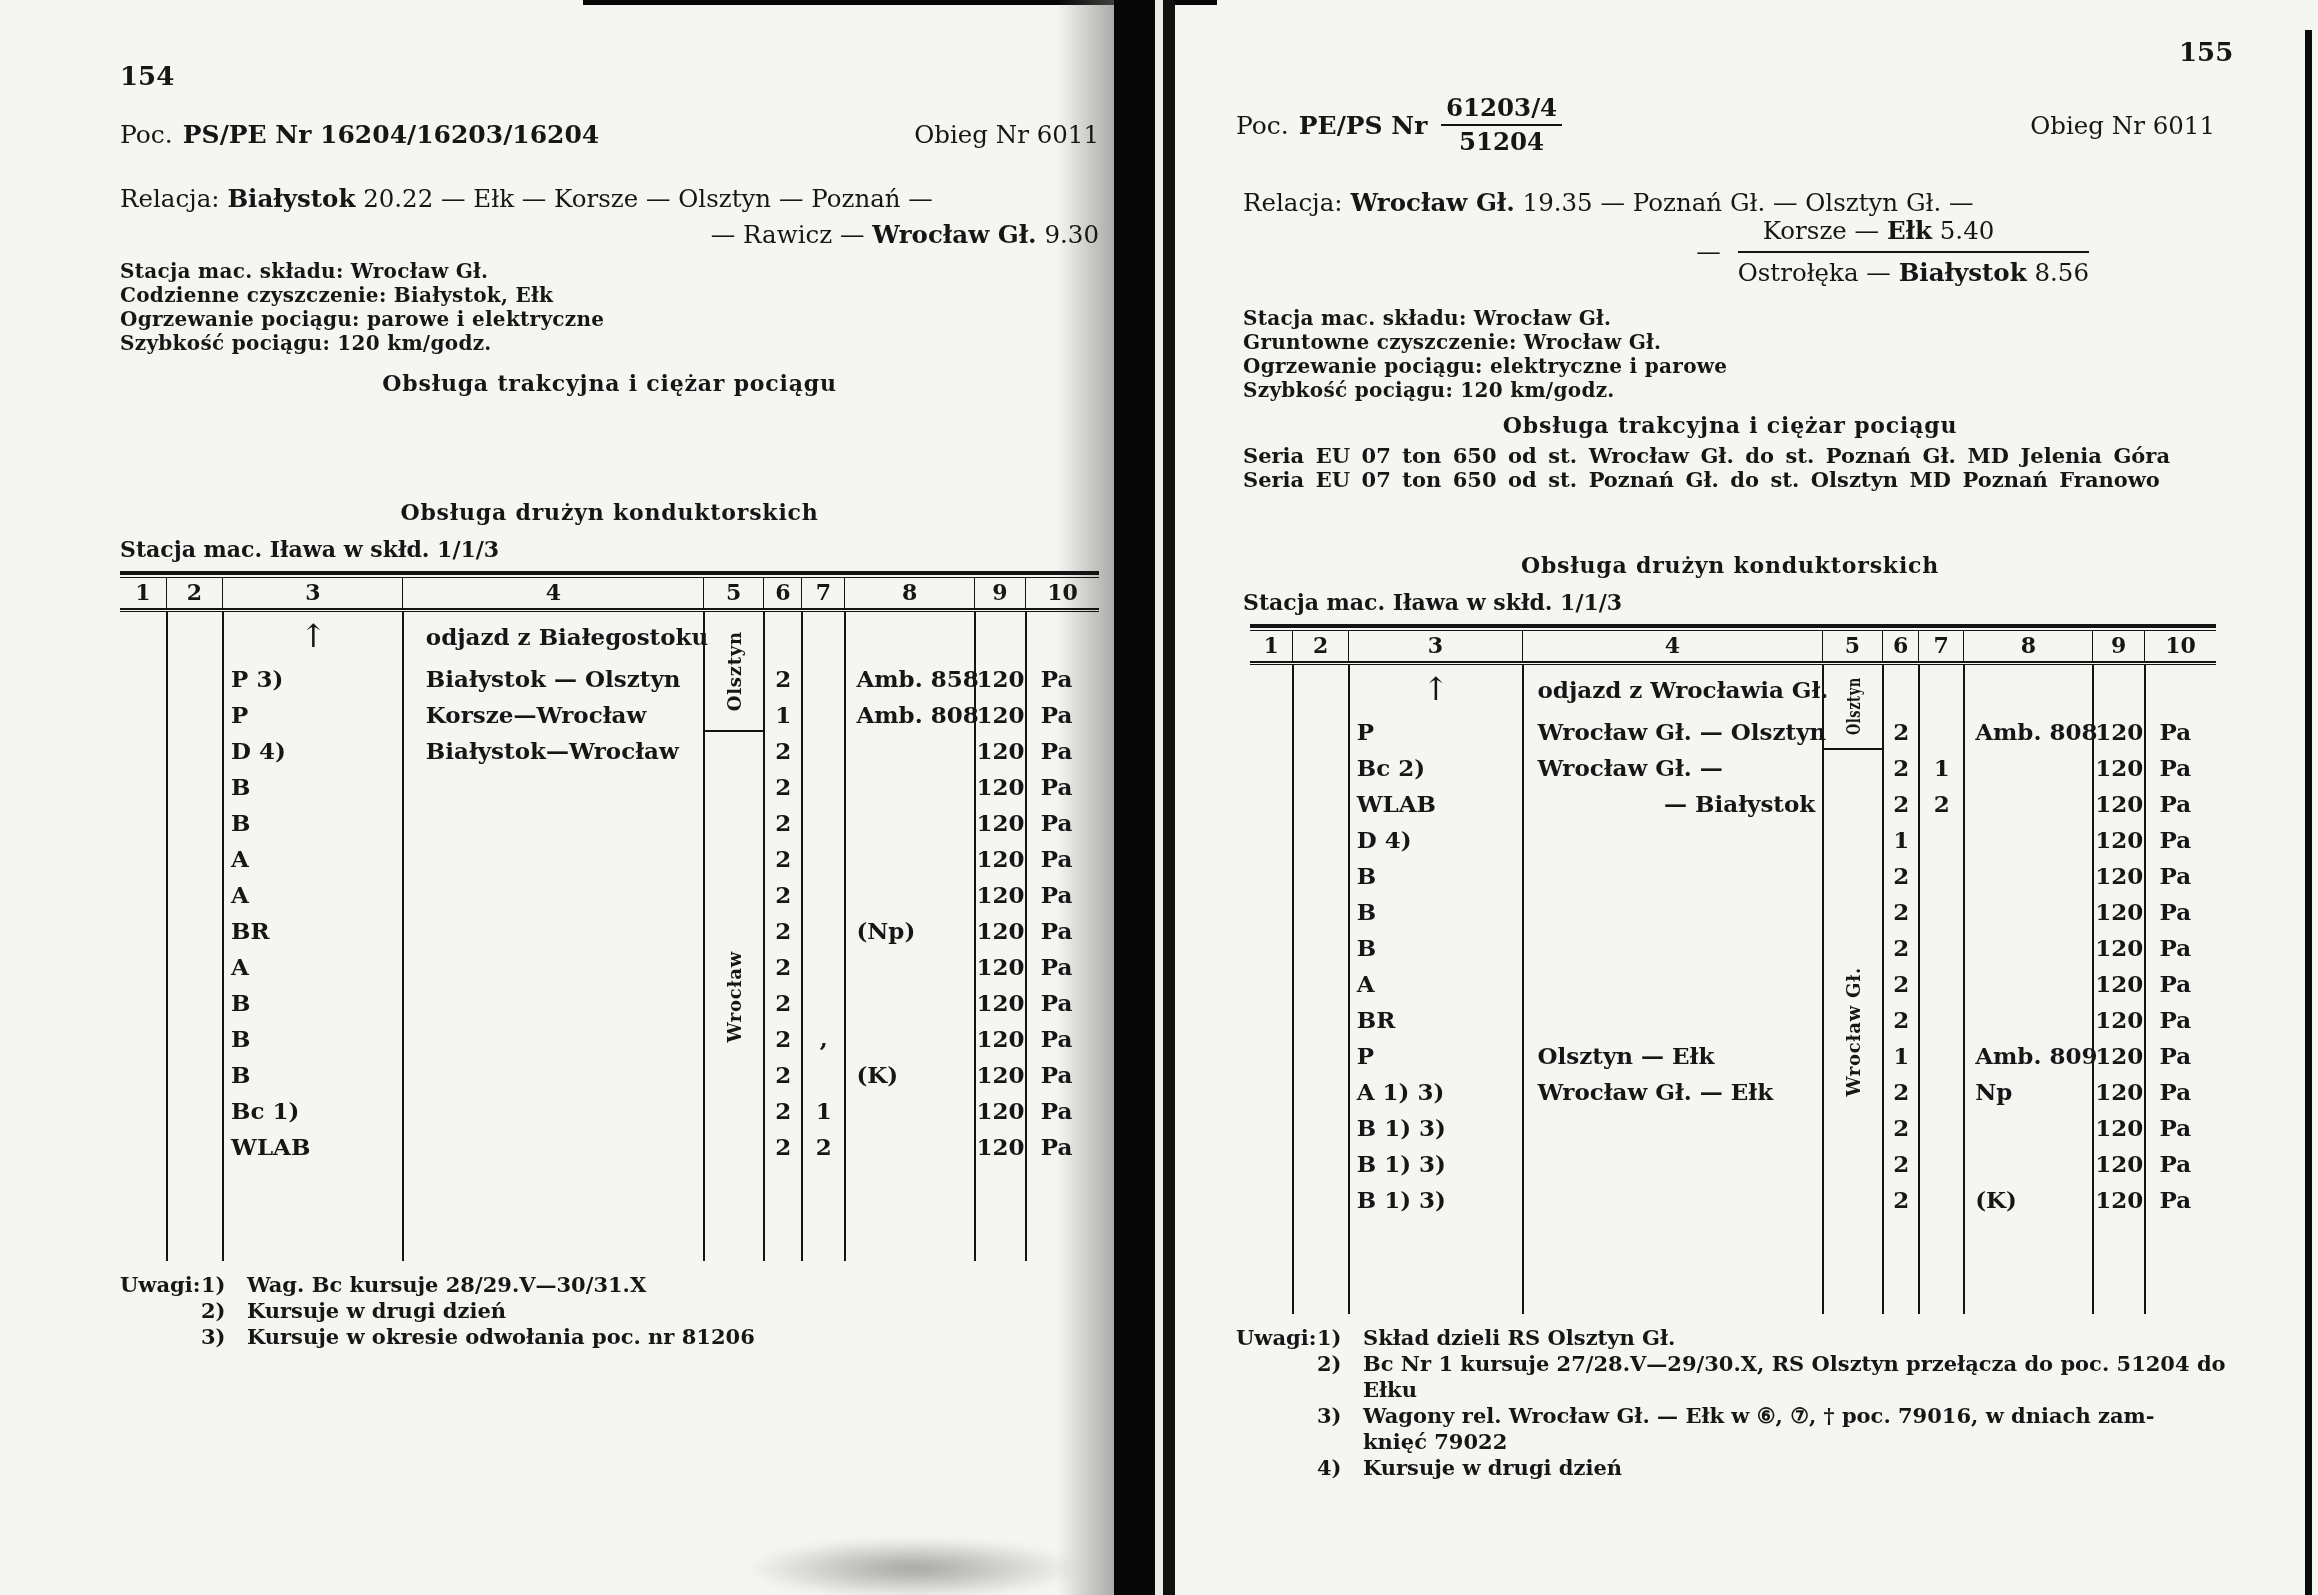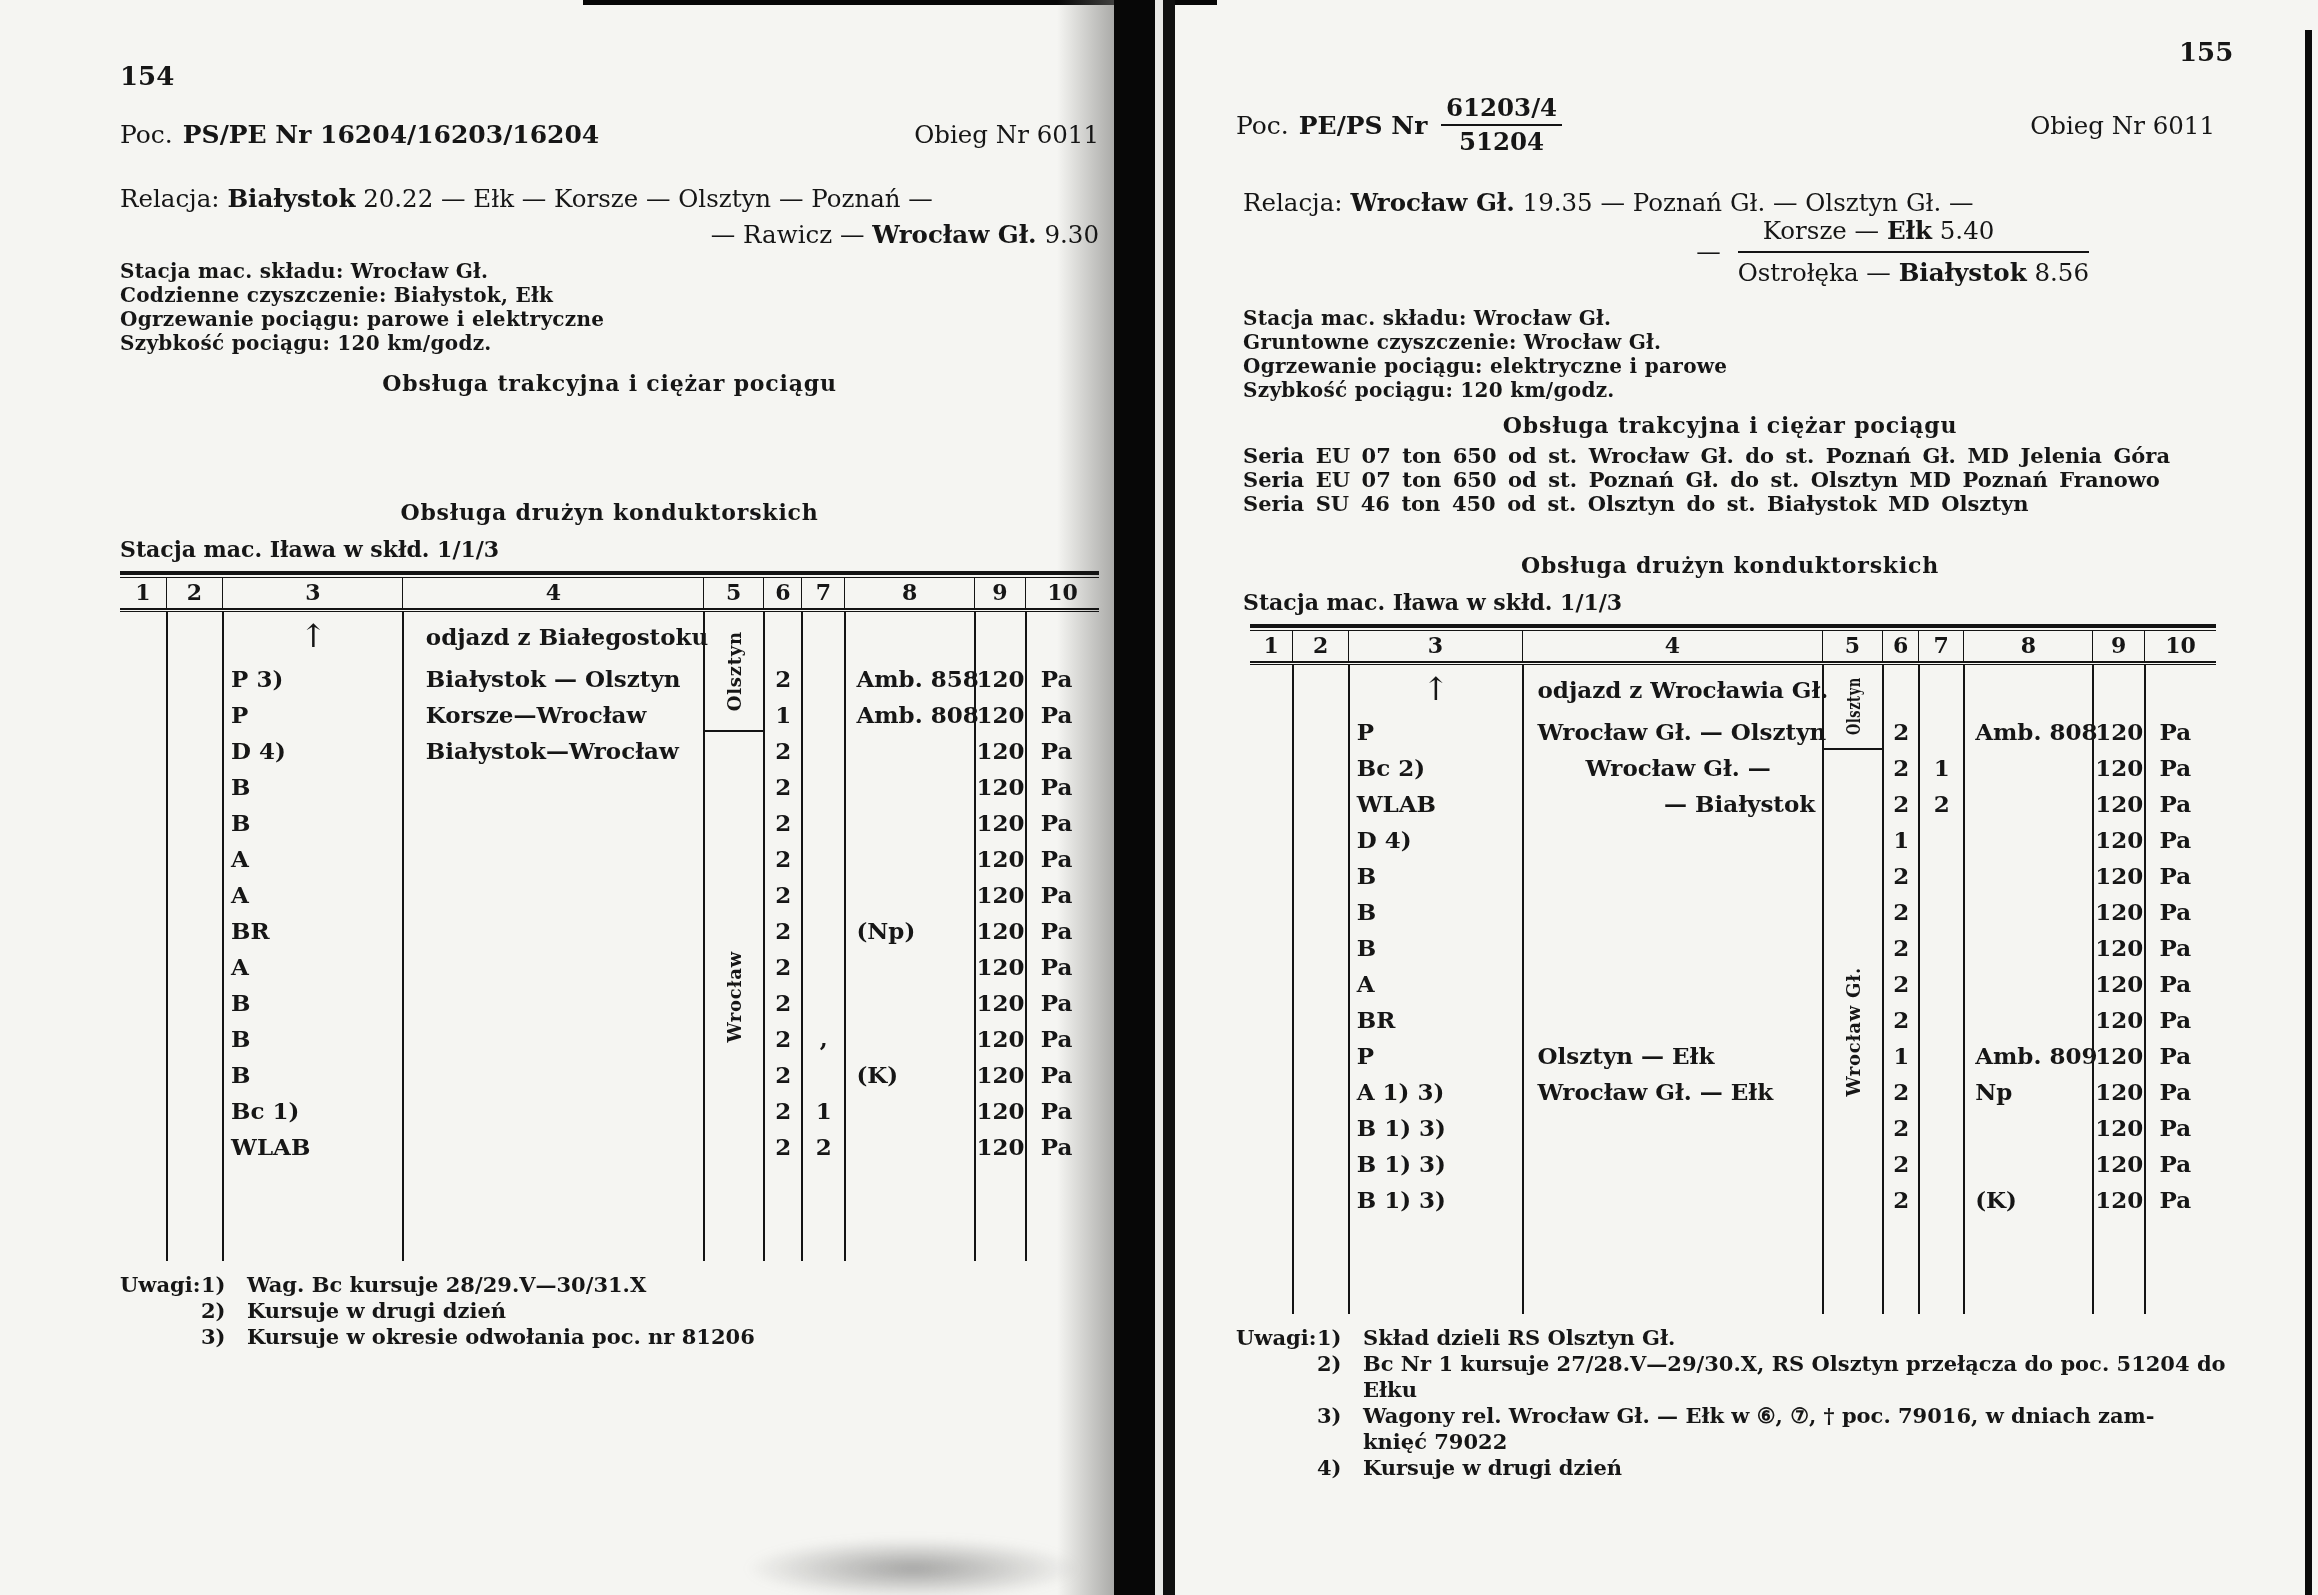--- a/index.html
+++ b/index.html
@@ -375,21 +375,20 @@
         <div class="ln">Gruntowne czyszczenie: Wrocław Gł.</div>
         <div class="ln">Ogrzewanie pociągu: elektryczne i parowe</div>
         <div class="ln">Szybkość pociągu: 120 km/godz.</div>
       </div>
 
     <div class="abs sec-title" style="left:68px;top:412px;width:974px;">Obsługa trakcyjna i ciężar pociągu</div>
 
     <div class="abs seria" style="left:68px;top:444px;">
         <div class="ln">Seria EU 07 ton 650 od st. Wrocław Gł. do st. Poznań Gł. MD Jelenia Góra</div>
         <div class="ln">Seria EU 07 ton 650 od st. Poznań Gł. do st. Olsztyn MD Poznań Franowo</div>
-        <div class="ln">Seria SU 46 ton 450 od st. Olsztyn do st. Białystok MD Olsztyn</div>
       </div>
 
     <div class="abs sec-title" style="left:68px;top:552px;width:974px;">Obsługa drużyn konduktorskich</div>
 
     <div class="abs stacja" style="left:68px;top:589px;">Stacja mac. Iława w skłd. 1/1/3</div>
 
     <div class="tbl tbl-right" style="left:75px;top:624px;width:966px;">
         <div class="rule-top"></div>
         <div class="t-head">
           <div class="t-h" style="width: 4.37%;">1</div>
@@ -452,21 +451,21 @@
             <div class="t-cell c3" style="height: 36px;">BR</div>
             <div class="t-cell c3" style="height: 36px;">P</div>
             <div class="t-cell c3" style="height: 36px;">A 1) 3)</div>
             <div class="t-cell c3" style="height: 36px;">B 1) 3)</div>
             <div class="t-cell c3" style="height: 36px;">B 1) 3)</div>
             <div class="t-cell c3" style="height: 36px;">B 1) 3)</div>
           </div>
           <div class="t-col bl" style="width: 31.06%;">
             <div class="t-cell c4" style="height: 49px;">odjazd z Wrocławia Gł.</div>
             <div class="t-cell c4" style="height: 36px;">Wrocław Gł. — Olsztyn</div>
-            <div class="t-cell c4" style="height: 36px; margin-left: 48px;">Wrocław Gł. —</div>
+            <div class="t-cell c4" style="height: 36px;">Wrocław Gł. —</div>
             <div class="t-cell c4 c4r" style="height: 36px;">— Białystok</div>
             <div class="t-cell c4" style="height: 36px;"></div>
             <div class="t-cell c4" style="height: 36px;"></div>
             <div class="t-cell c4" style="height: 36px;"></div>
             <div class="t-cell c4" style="height: 36px;"></div>
             <div class="t-cell c4" style="height: 36px;"></div>
             <div class="t-cell c4" style="height: 36px;"></div>
             <div class="t-cell c4" style="height: 36px;">Olsztyn — Ełk</div>
             <div class="t-cell c4" style="height: 36px;">Wrocław Gł. — Ełk</div>
             <div class="t-cell c4" style="height: 36px;"></div>

